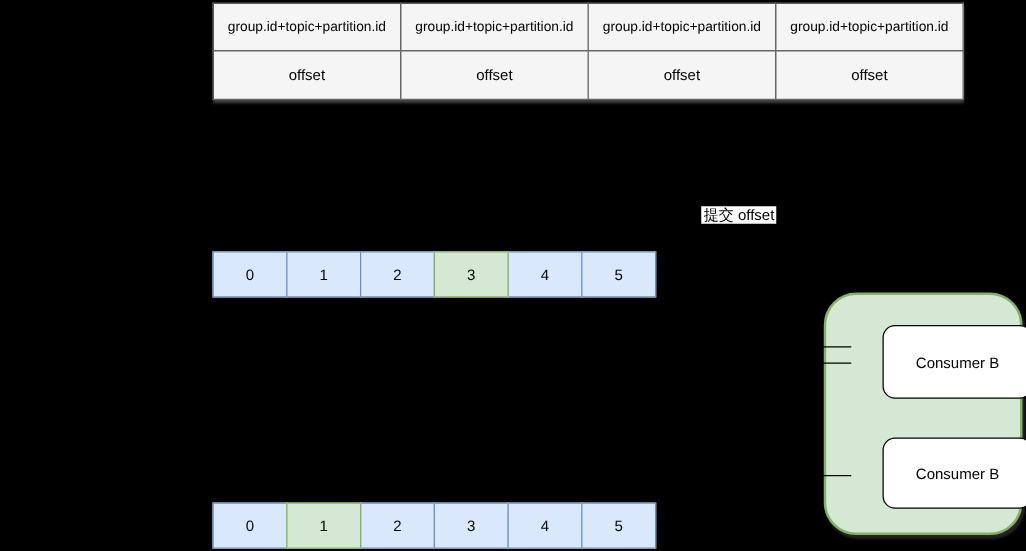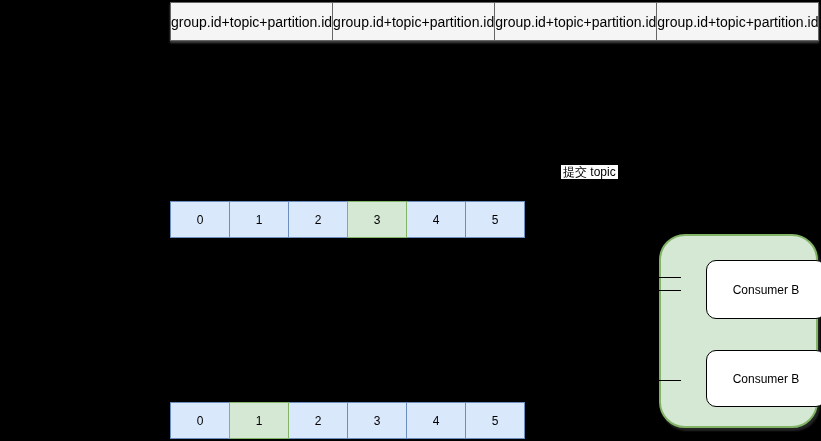--- a/index.html
+++ b/index.html
@@ -9,21 +9,21 @@
   }
 
   
   .kv-table{
     position:absolute;left:170px;top:2px;border-collapse:collapse;
     box-shadow:0 2px 2px rgba(120,120,120,0.55);
   }
   .kv-table td{
     width:150px;box-sizing:border-box;border:1px solid #666666;
     background:#f5f5f5;text-align:center;vertical-align:middle;
-    font-size:14px;white-space:nowrap;padding:0;
+    font-size:11px;white-space:nowrap;padding:0;
   }
   .kv-table .row-key td{height:38px;}
   .kv-table .row-val td{height:39px;font-size:12px;}
 
   
   .commit-label{
     position:absolute;left:561px;top:165px;background:#ffffff;
     font-size:12px;line-height:14px;padding:0 2px;white-space:nowrap;
   }
 
@@ -67,24 +67,30 @@
 <div id="canvas">
 
   <table class="kv-table">
     <tbody>
         <tr class="row-key">
       <td>group.id+topic+partition.id</td>
       <td>group.id+topic+partition.id</td>
       <td>group.id+topic+partition.id</td>
       <td>group.id+topic+partition.id</td>
     </tr>
+    <tr class="row-val">
+      <td>offset</td>
+      <td>offset</td>
+      <td>offset</td>
+      <td>offset</td>
+    </tr>
   </tbody>
     </table>
 
-  <div class="commit-label">提交 topic</div>
+  <div class="commit-label">提交 offset</div>
 
   <div class="partition-row p-top">
     <div class="pcell">0</div>
     <div class="pcell">1</div>
     <div class="pcell">2</div>
     <div class="pcell hl">3</div>
     <div class="pcell">4</div>
     <div class="pcell">5</div>
   </div>
 

